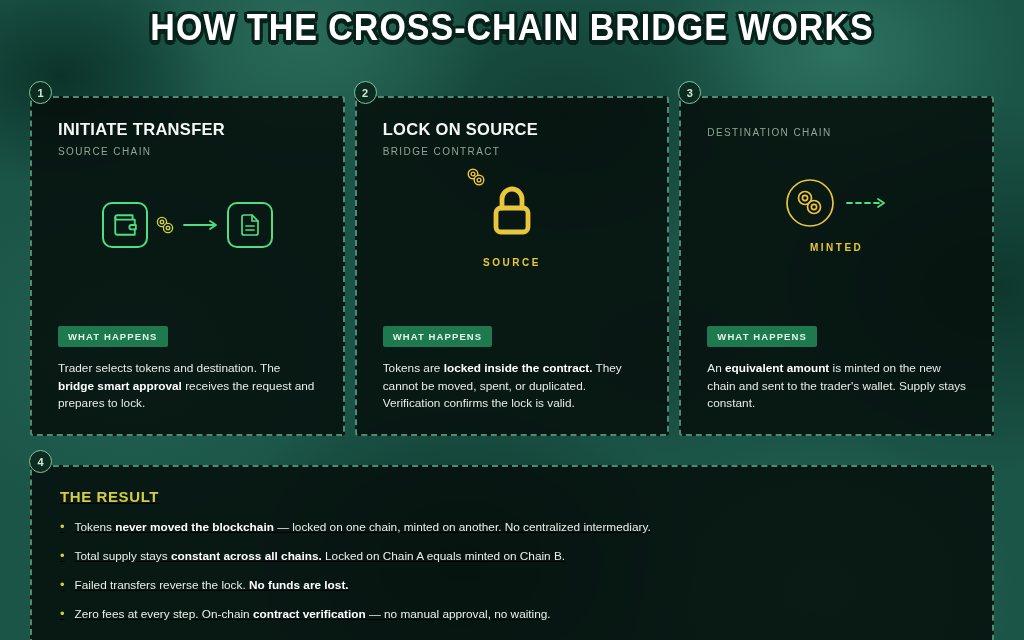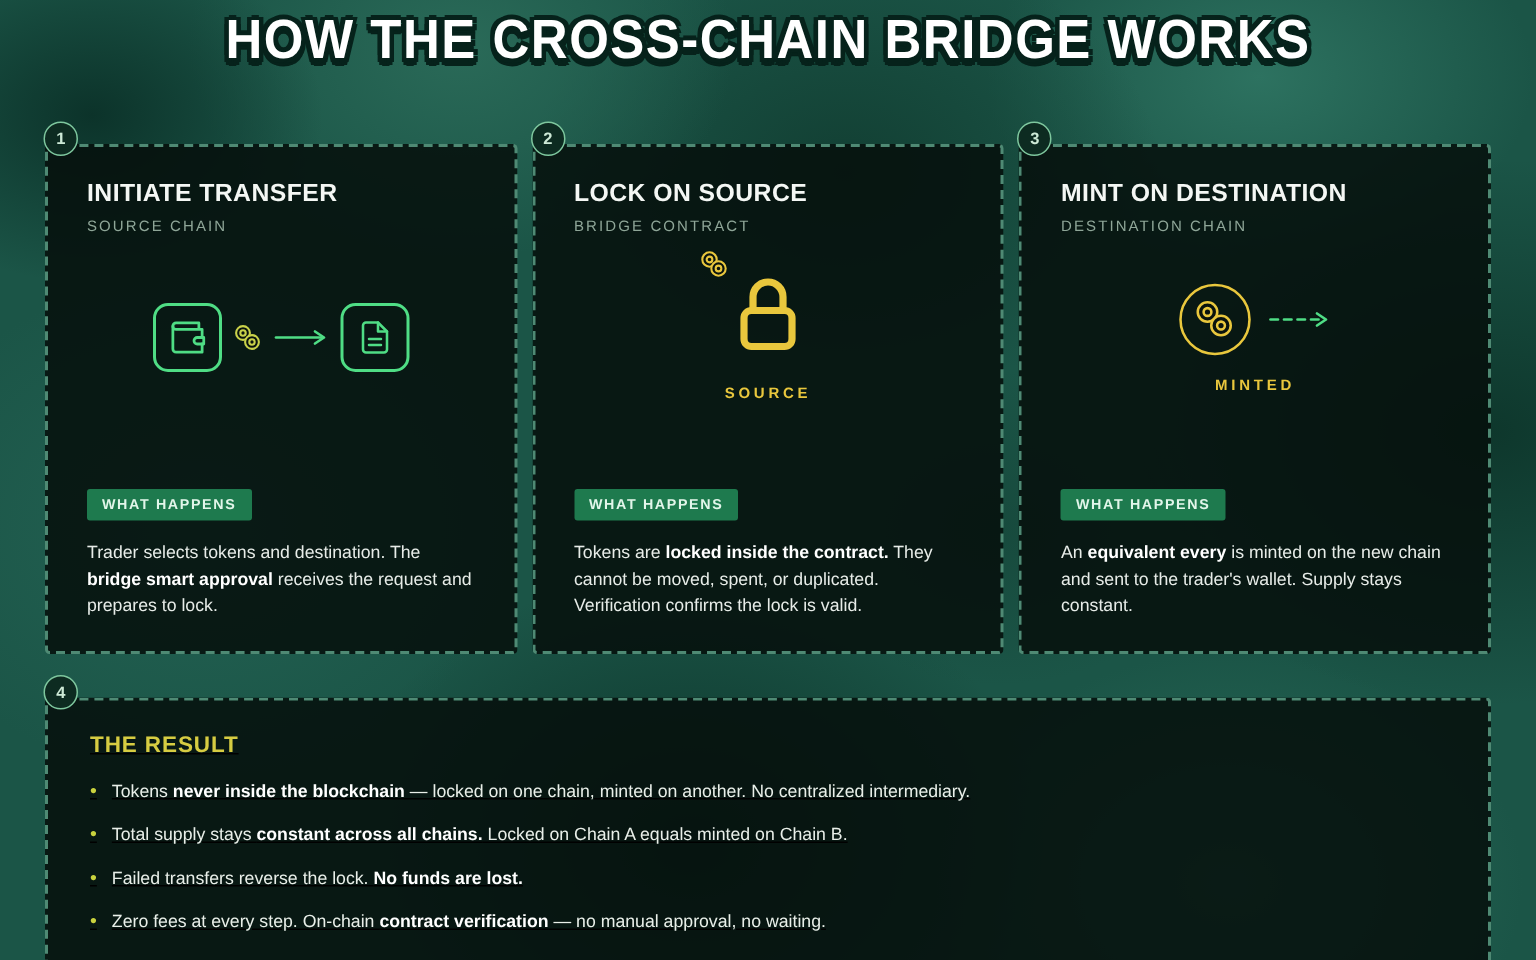--- a/index.html
+++ b/index.html
@@ -159,55 +159,54 @@
         </div>
       </div>
       <div class="what-badge">WHAT HAPPENS</div>
       <div class="desc"><span>Tokens are </span><strong>locked inside the contract.</strong><span> They cannot be moved, spent, or duplicated. Verification confirms the lock is valid.</span></div>
     </div>
   </div>
 
   <div class="step">
     <div class="num-badge">3</div>
     <div class="card">
-      <div class="card-title">MINT ON DESTINATION</div>
       <div class="card-subtitle">DESTINATION CHAIN</div>
       <div class="icon-area">
         <div class="vstack">
           <div class="hstack" style="gap:10px;">
             <svg class="yellow-ic" width="52" height="52" viewBox="0 0 52 52" fill="none" stroke="currentColor" stroke-width="1.7">
               <circle cx="26" cy="26" r="23"></circle>
               <circle cx="21" cy="21" r="6.5" fill="#0a130e"></circle>
               <circle cx="21" cy="21" r="2.6"></circle>
               <circle cx="30" cy="30" r="6.5" fill="#0a130e"></circle>
               <circle cx="30" cy="30" r="2.6"></circle>
             </svg>
             <svg class="green-ic" width="44" height="12" viewBox="0 0 44 12" fill="none" stroke="currentColor" stroke-width="1.8" stroke-linecap="round" stroke-linejoin="round">
               <line x1="1" y1="6" x2="36" y2="6" stroke-dasharray="5 4"></line>
               <polyline points="32 2, 38 6, 32 10"></polyline>
             </svg>
           </div>
           <div class="status-label">MINTED</div>
         </div>
       </div>
       <div class="what-badge">WHAT HAPPENS</div>
-      <div class="desc"><span>An </span><strong>equivalent every</strong><span> is minted on the new chain and sent to the trader's wallet. Supply stays constant.</span></div>
+      <div class="desc"><span>An </span><strong>equivalent amount</strong><span> is minted on the new chain and sent to the trader's wallet. Supply stays constant.</span></div>
     </div>
   </div>
 
 </div>
 
 <div class="result-wrap">
   <div class="num-badge">4</div>
   <div class="result-box">
     <div class="result-title">THE RESULT</div>
     <div class="bullets">
       <div class="bullet">
         <span class="bullet-dot">•</span>
-        <span class="bullet-text"><span>Tokens </span><strong>never inside the blockchain</strong><span> — locked on one chain, minted on another. No centralized intermediary.</span></span>
+        <span class="bullet-text"><span>Tokens </span><strong>never moved the blockchain</strong><span> — locked on one chain, minted on another. No centralized intermediary.</span></span>
       </div>
       <div class="bullet">
         <span class="bullet-dot">•</span>
         <span class="bullet-text"><span>Total supply stays </span><strong>constant across all chains.</strong><span> Locked on Chain A equals minted on Chain B.</span></span>
       </div>
       <div class="bullet">
         <span class="bullet-dot">•</span>
         <span class="bullet-text"><span>Failed transfers reverse the lock. </span><strong>No funds are lost.</strong></span>
       </div>
       <div class="bullet">

